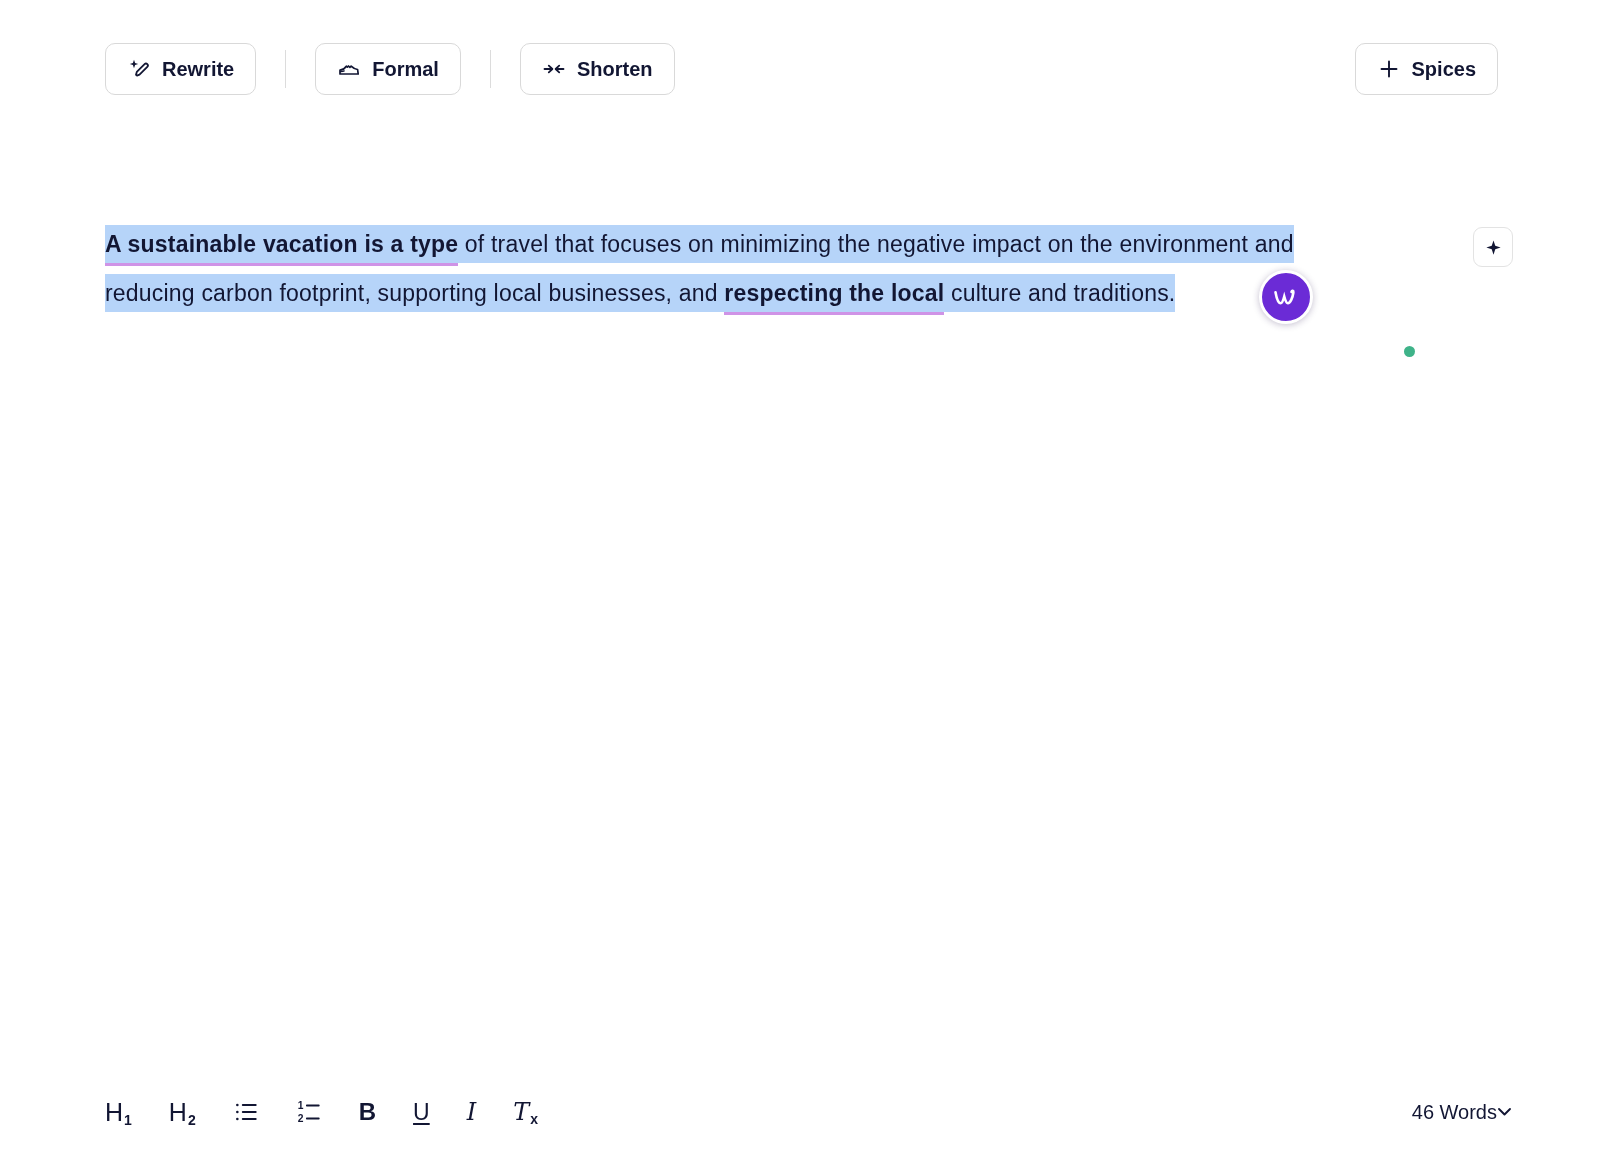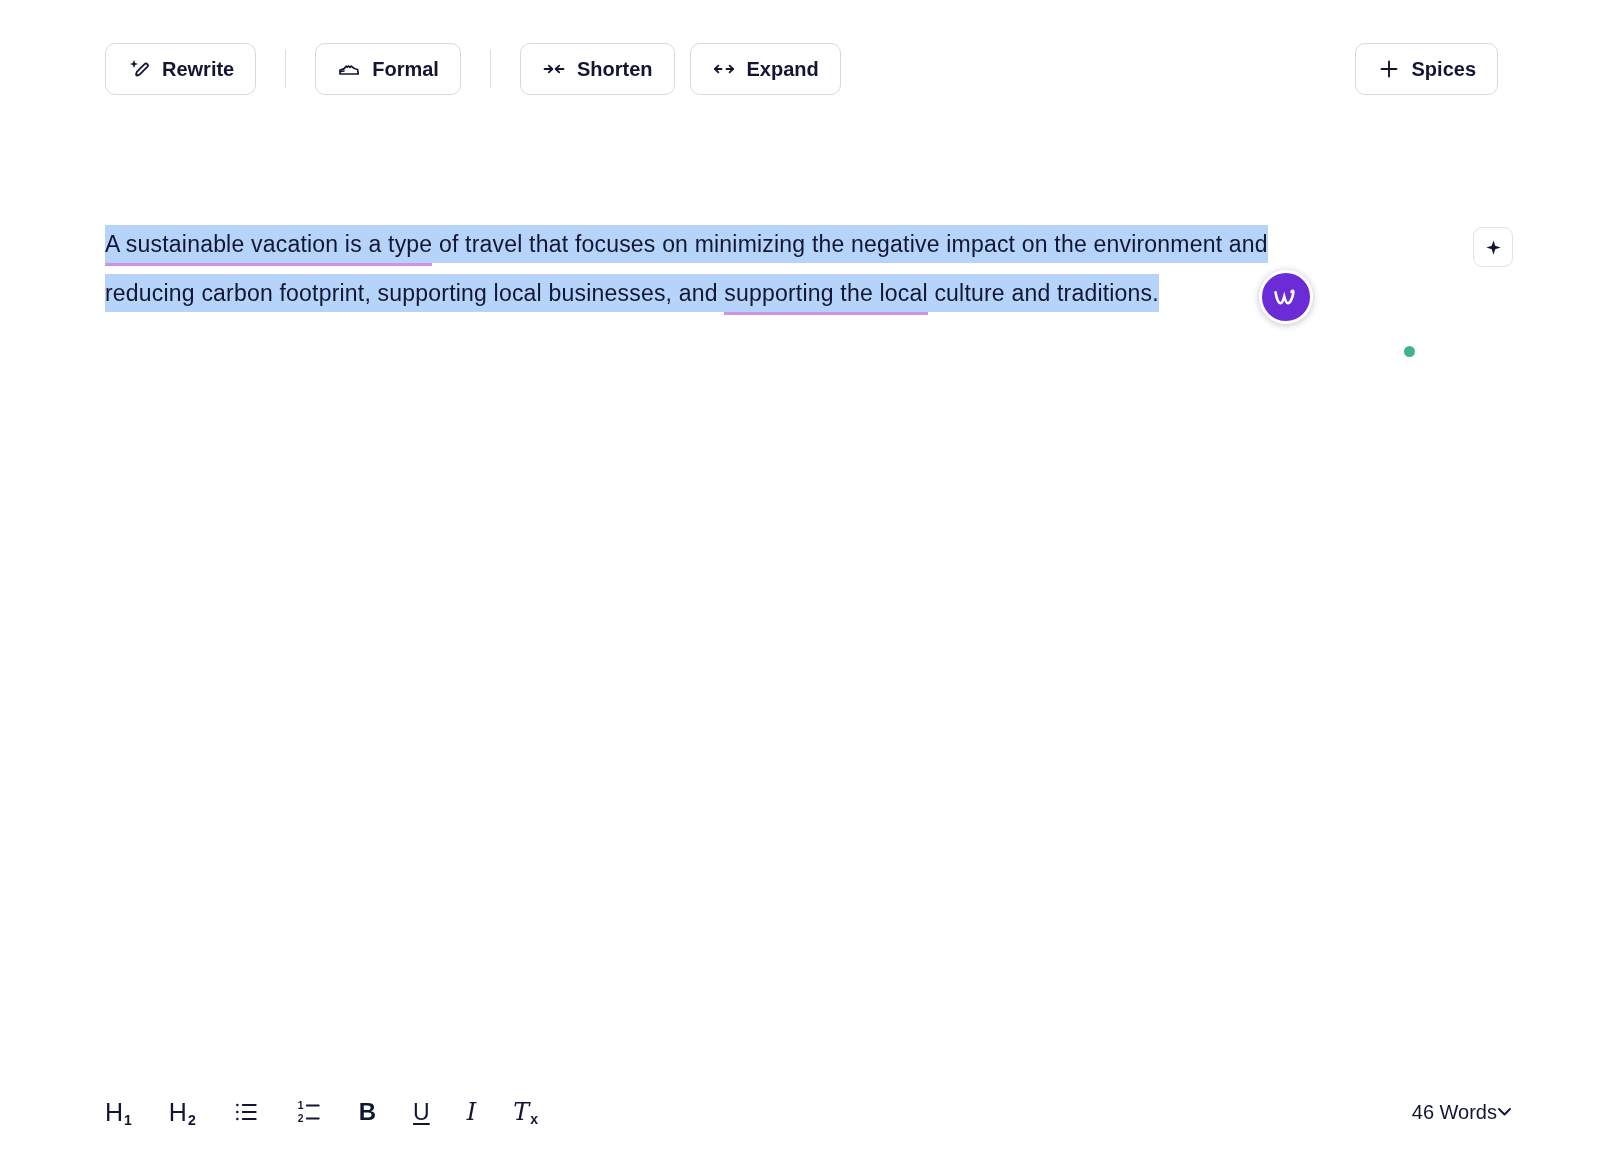--- a/index.html
+++ b/index.html
@@ -15,21 +15,21 @@
           font-family:inherit; cursor:pointer; white-space:nowrap; }
   .tsep { width:1px; height:38px; background:#dcdcdc; margin:0 14px; flex:none; }
   .spacer { flex:1; }
   .icon24 { width:24px; height:24px; display:block; flex:none; }
 
   
   .editor { position:absolute; left:105px; top:220px; }
   .ed-line { height:49px; line-height:49px; white-space:pre; font-size:23px;
              color:var(--text-primary,#121633); letter-spacing:.2px; }
   .seg { background:var(--selection-highlight,#b6d4f9); padding:6px 0; }
-  .seg.u { box-shadow:0 3px 0 var(--suggestion-underline,#cf93e6); }
+  .seg.u { box-shadow:0 3px 0 var(--suggestion-underline,#cf93e6);font-weight:bold; }
 
   
   .badge { position:absolute; left:1259px; top:270px; width:54px; height:54px; border-radius:50%;
            background:var(--brand-purple,#6b2bd6); border:3px solid #ffffff;
            box-shadow:0 1px 7px rgba(40,20,80,.28);
            display:flex; align-items:center; justify-content:center; cursor:pointer; }
 
   
   .handle-dot { position:absolute; left:1404px; top:346px; width:11px; height:11px;
                 border-radius:50%; background:var(--selection-handle,#3fb389); cursor:grab; }
@@ -89,45 +89,34 @@
         <g fill="none" stroke="#121633" stroke-width="1.8" stroke-linecap="round" stroke-linejoin="round">
           <path d="M2.5 12 H10"></path>
             <path d="M6.8 8.6 L10.4 12 L6.8 15.4"></path>
           <path d="M21.5 12 H14"></path>
             <path d="M17.2 8.6 L13.6 12 L17.2 15.4"></path>
         </g>
       </svg>
       <span>Shorten</span>
     </button>
 
-    <button class="tbtn">
-      <svg class="icon24" viewBox="0 0 24 24">
-        <g fill="none" stroke="#121633" stroke-width="1.8" stroke-linecap="round" stroke-linejoin="round">
-          <path d="M9.5 12 H3.2"></path>
-            <path d="M6.4 8.6 L2.8 12 L6.4 15.4"></path>
-          <path d="M14.5 12 H20.8"></path>
-            <path d="M17.6 8.6 L21.2 12 L17.6 15.4"></path>
-        </g>
-      </svg>
-      <span>Expand</span>
-    </button>
 
     <div class="spacer"></div>
 
     <button class="tbtn">
       <svg class="icon24" viewBox="0 0 24 24">
         <path d="M12 4.5 V19.5 M4.5 12 H19.5" fill="none" stroke="#121633" stroke-width="1.9" stroke-linecap="round"></path>
       </svg>
       <span>Spices</span>
     </button>
   </div>
 
   <div class="editor">
       <div class="ed-line"><span class="seg u">A sustainable vacation is a type</span><span class="seg"> of travel that focuses on minimizing the negative impact on the environment and</span></div>
-      <div class="ed-line"><span class="seg">reducing carbon footprint, supporting local businesses, and </span><span class="seg u">supporting the local</span><span class="seg"> culture and traditions.</span></div>
+      <div class="ed-line"><span class="seg">reducing carbon footprint, supporting local businesses, and </span><span class="seg u">respecting the local</span><span class="seg"> culture and traditions.</span></div>
     </div>
 
   <div class="badge">
     <svg viewBox="0 0 24 24" width="30" height="30">
       <path d="M3.6 8.2 C4.6 13.8 6.2 17 7.7 17 C9.1 17 9.9 14.2 10.6 11.6 C11.3 14.2 12.1 17 13.5 17 C15.4 17 17.3 12.8 17.9 8.4 C18.1 6.9 16.8 6.6 16.4 7.9" fill="none" stroke="#ffffff" stroke-width="2.1" stroke-linecap="round"></path>
     </svg>
   </div>
 
   <div class="handle-dot"></div>
 

